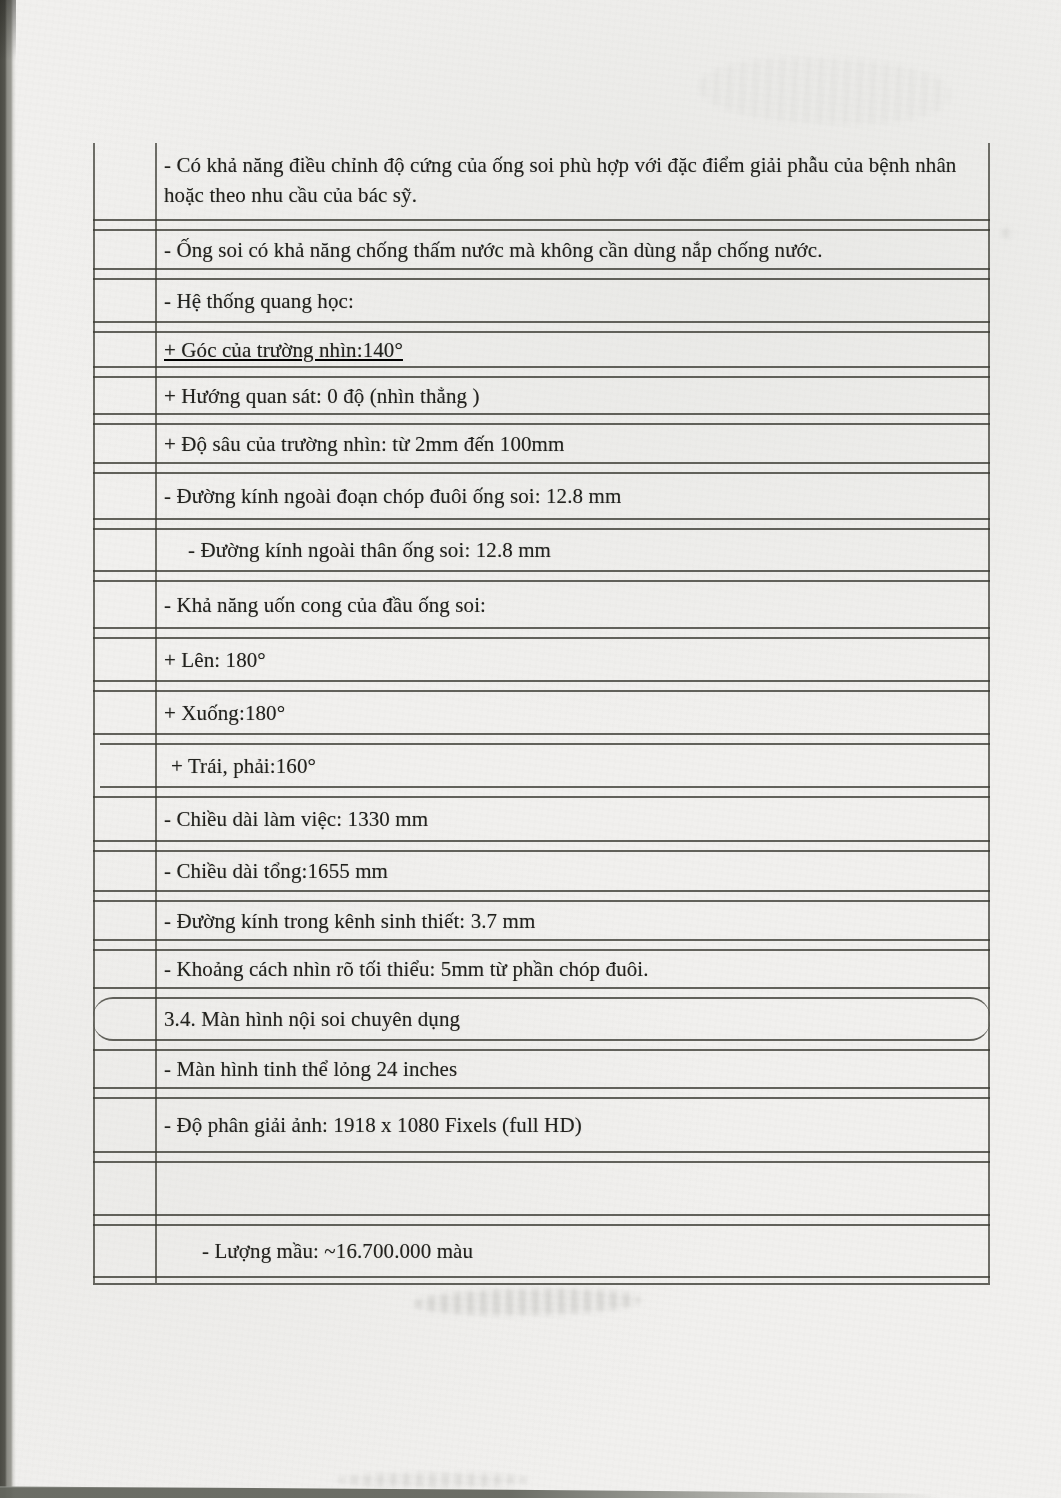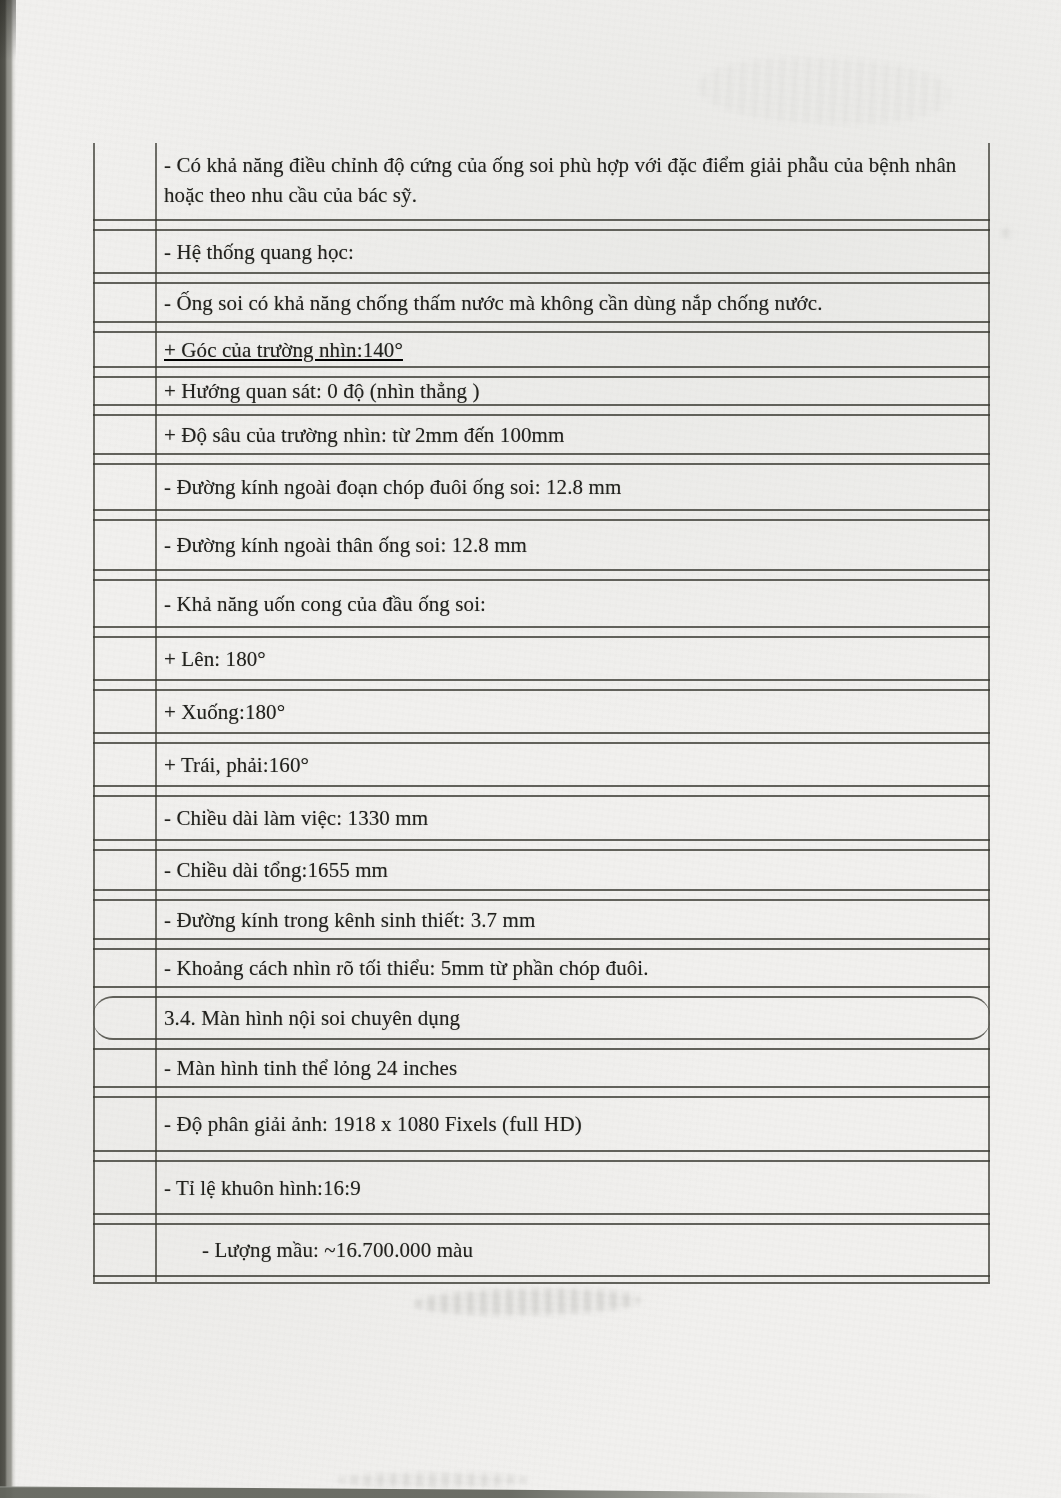--- a/index.html
+++ b/index.html
@@ -76,28 +76,28 @@
     color: #22221e;
     text-shadow: 0 0 1px rgba(34,34,30,0.35);
     letter-spacing: 0.1px;
   }
   .r1 .cell-main { padding-top: 7px; max-width: 835px; }
 
   .r1  { height: 78px; }
   .r2  { height: 41px; }
   .r3  { height: 45px; }
   .r4  { height: 37px; text-decoration: underline; }
-  .r5  { height: 30px; }
+  .r5  { height: 39px; }
   .r6  { height: 41px; }
   .r7  { height: 48px; align-items: center; }
-  .r8  { height: 52px; }
+  .r8  { height: 44px; gap: 24px; }
   .r9  { height: 49px; }
   .r10 { height: 45px; }
   .r11 { height: 45px; }
-  .r12 { height: 45px; }
+  .r12 { height: 45px; margin-left: 7px; }
   .r13 { height: 46px; }
   .r14 { height: 42px; }
   .r15 { height: 41px; }
   .r16 { height: 40px; }
   .r17 { height: 44px; border-radius: 20px; }
   .r18 { height: 40px; }
   .r19 { height: 56px; }
   .r20 { height: 55px; }
   .r21 { height: 54px; padding-left: 38px; }
 
@@ -123,28 +123,28 @@
 
   <div class="spec-table">
     <div class="vline vl-left"></div>
     <div class="vline vl-inner"></div>
     <div class="vline vl-right"></div>
 
     <div class="row r1">
       <div class="cell-left"></div>
       <div class="cell-main">- Có khả năng điều chỉnh độ cứng của ống soi phù hợp với đặc điểm giải phẫu của bệnh nhân hoặc theo nhu cầu của bác sỹ.</div>
     </div>
+    <div class="row r2">
+      <div class="cell-left"></div>
+      <div class="cell-main">- Ống soi có khả năng chống thấm nước mà không cần dùng nắp chống nước.</div>
+    </div>
     <div class="row r3">
       <div class="cell-left"></div>
       <div class="cell-main">- Hệ thống quang học:</div>
     </div>
-    <div class="row r2">
-      <div class="cell-left"></div>
-      <div class="cell-main">- Ống soi có khả năng chống thấm nước mà không cần dùng nắp chống nước.</div>
-    </div>
     <div class="row r4">
       <div class="cell-left"></div>
       <div class="cell-main">+ Góc của trường nhìn:140°</div>
     </div>
     <div class="row r5">
       <div class="cell-left"></div>
       <div class="cell-main">+ Hướng quan sát: 0 độ (nhìn thẳng )</div>
     </div>
     <div class="row r6">
       <div class="cell-left"></div>
@@ -197,21 +197,20 @@
     <div class="row r18">
       <div class="cell-left"></div>
       <div class="cell-main">- Màn hình tinh thể lỏng 24 inches</div>
     </div>
     <div class="row r19">
       <div class="cell-left"></div>
       <div class="cell-main">- Độ phân giải ảnh: 1918 x 1080 Fixels (full HD)</div>
     </div>
     <div class="row r20">
       <div class="cell-left"></div>
-      <div class="cell-main">- Tỉ lệ khuôn hình:16:9</div>
     </div>
     <div class="row r21">
       <div class="cell-left"></div>
       <div class="cell-main">- Lượng mầu: ~16.700.000 màu</div>
     </div>
   </div>
 
   <div class="smudge smudge-under-table"></div>
   <div class="smudge smudge-bottom"></div>
   <div class="smudge smudge-top-right"></div>

